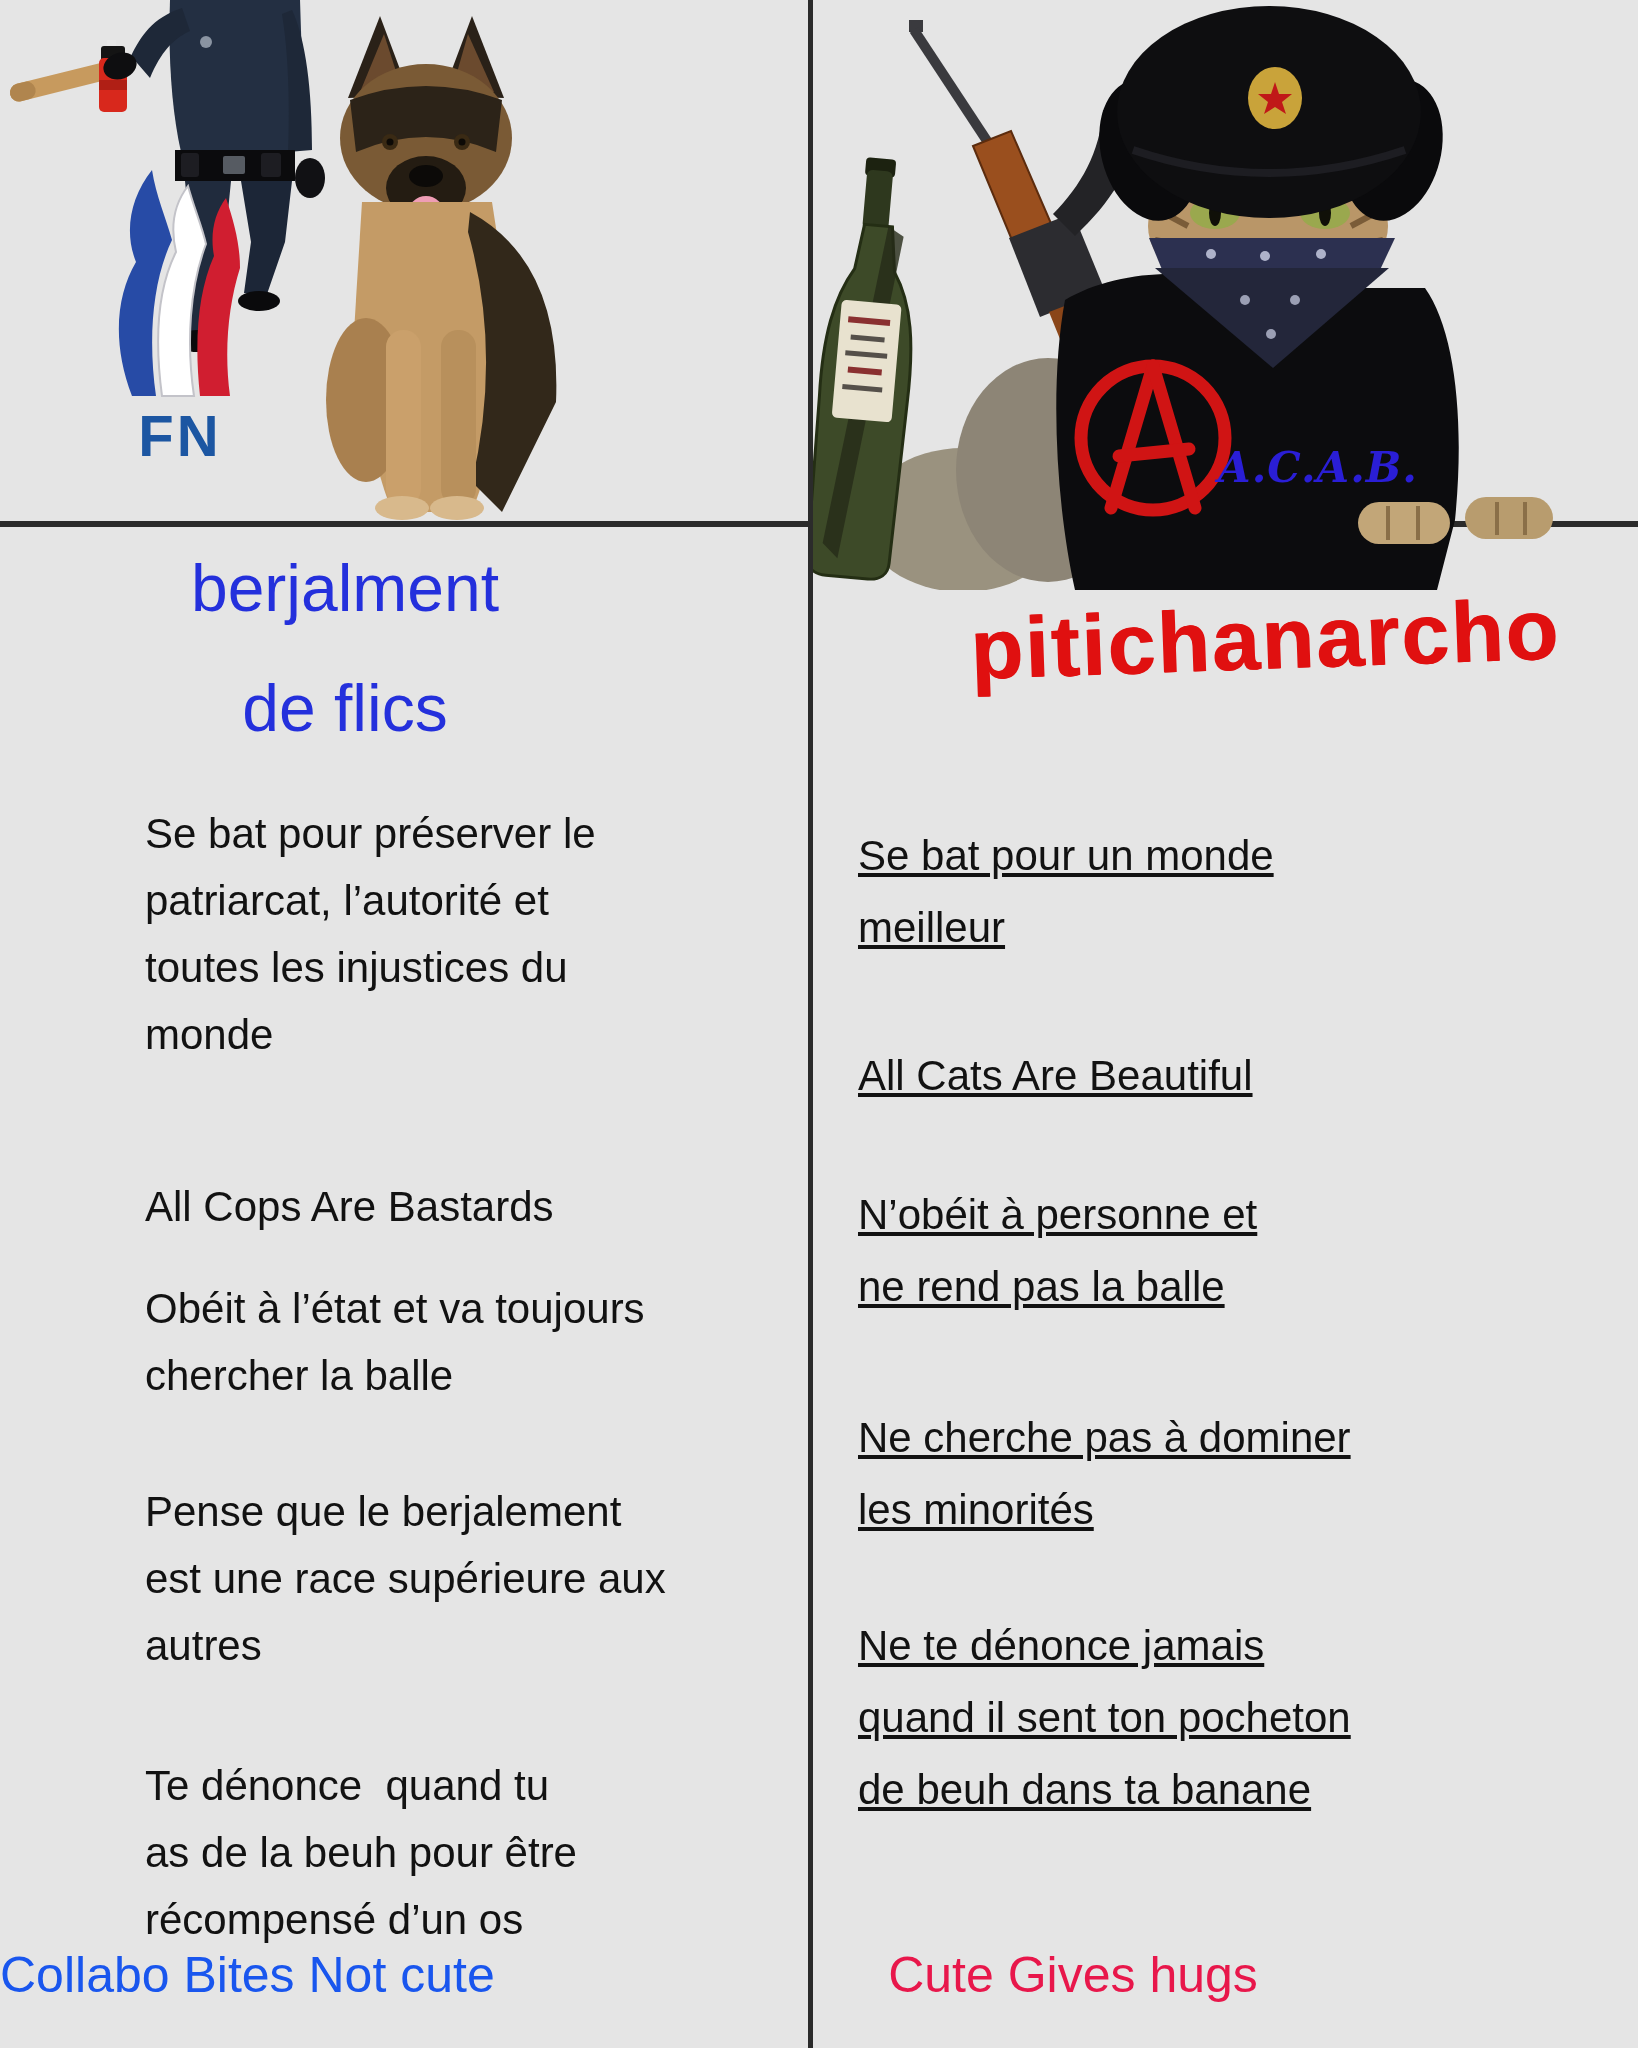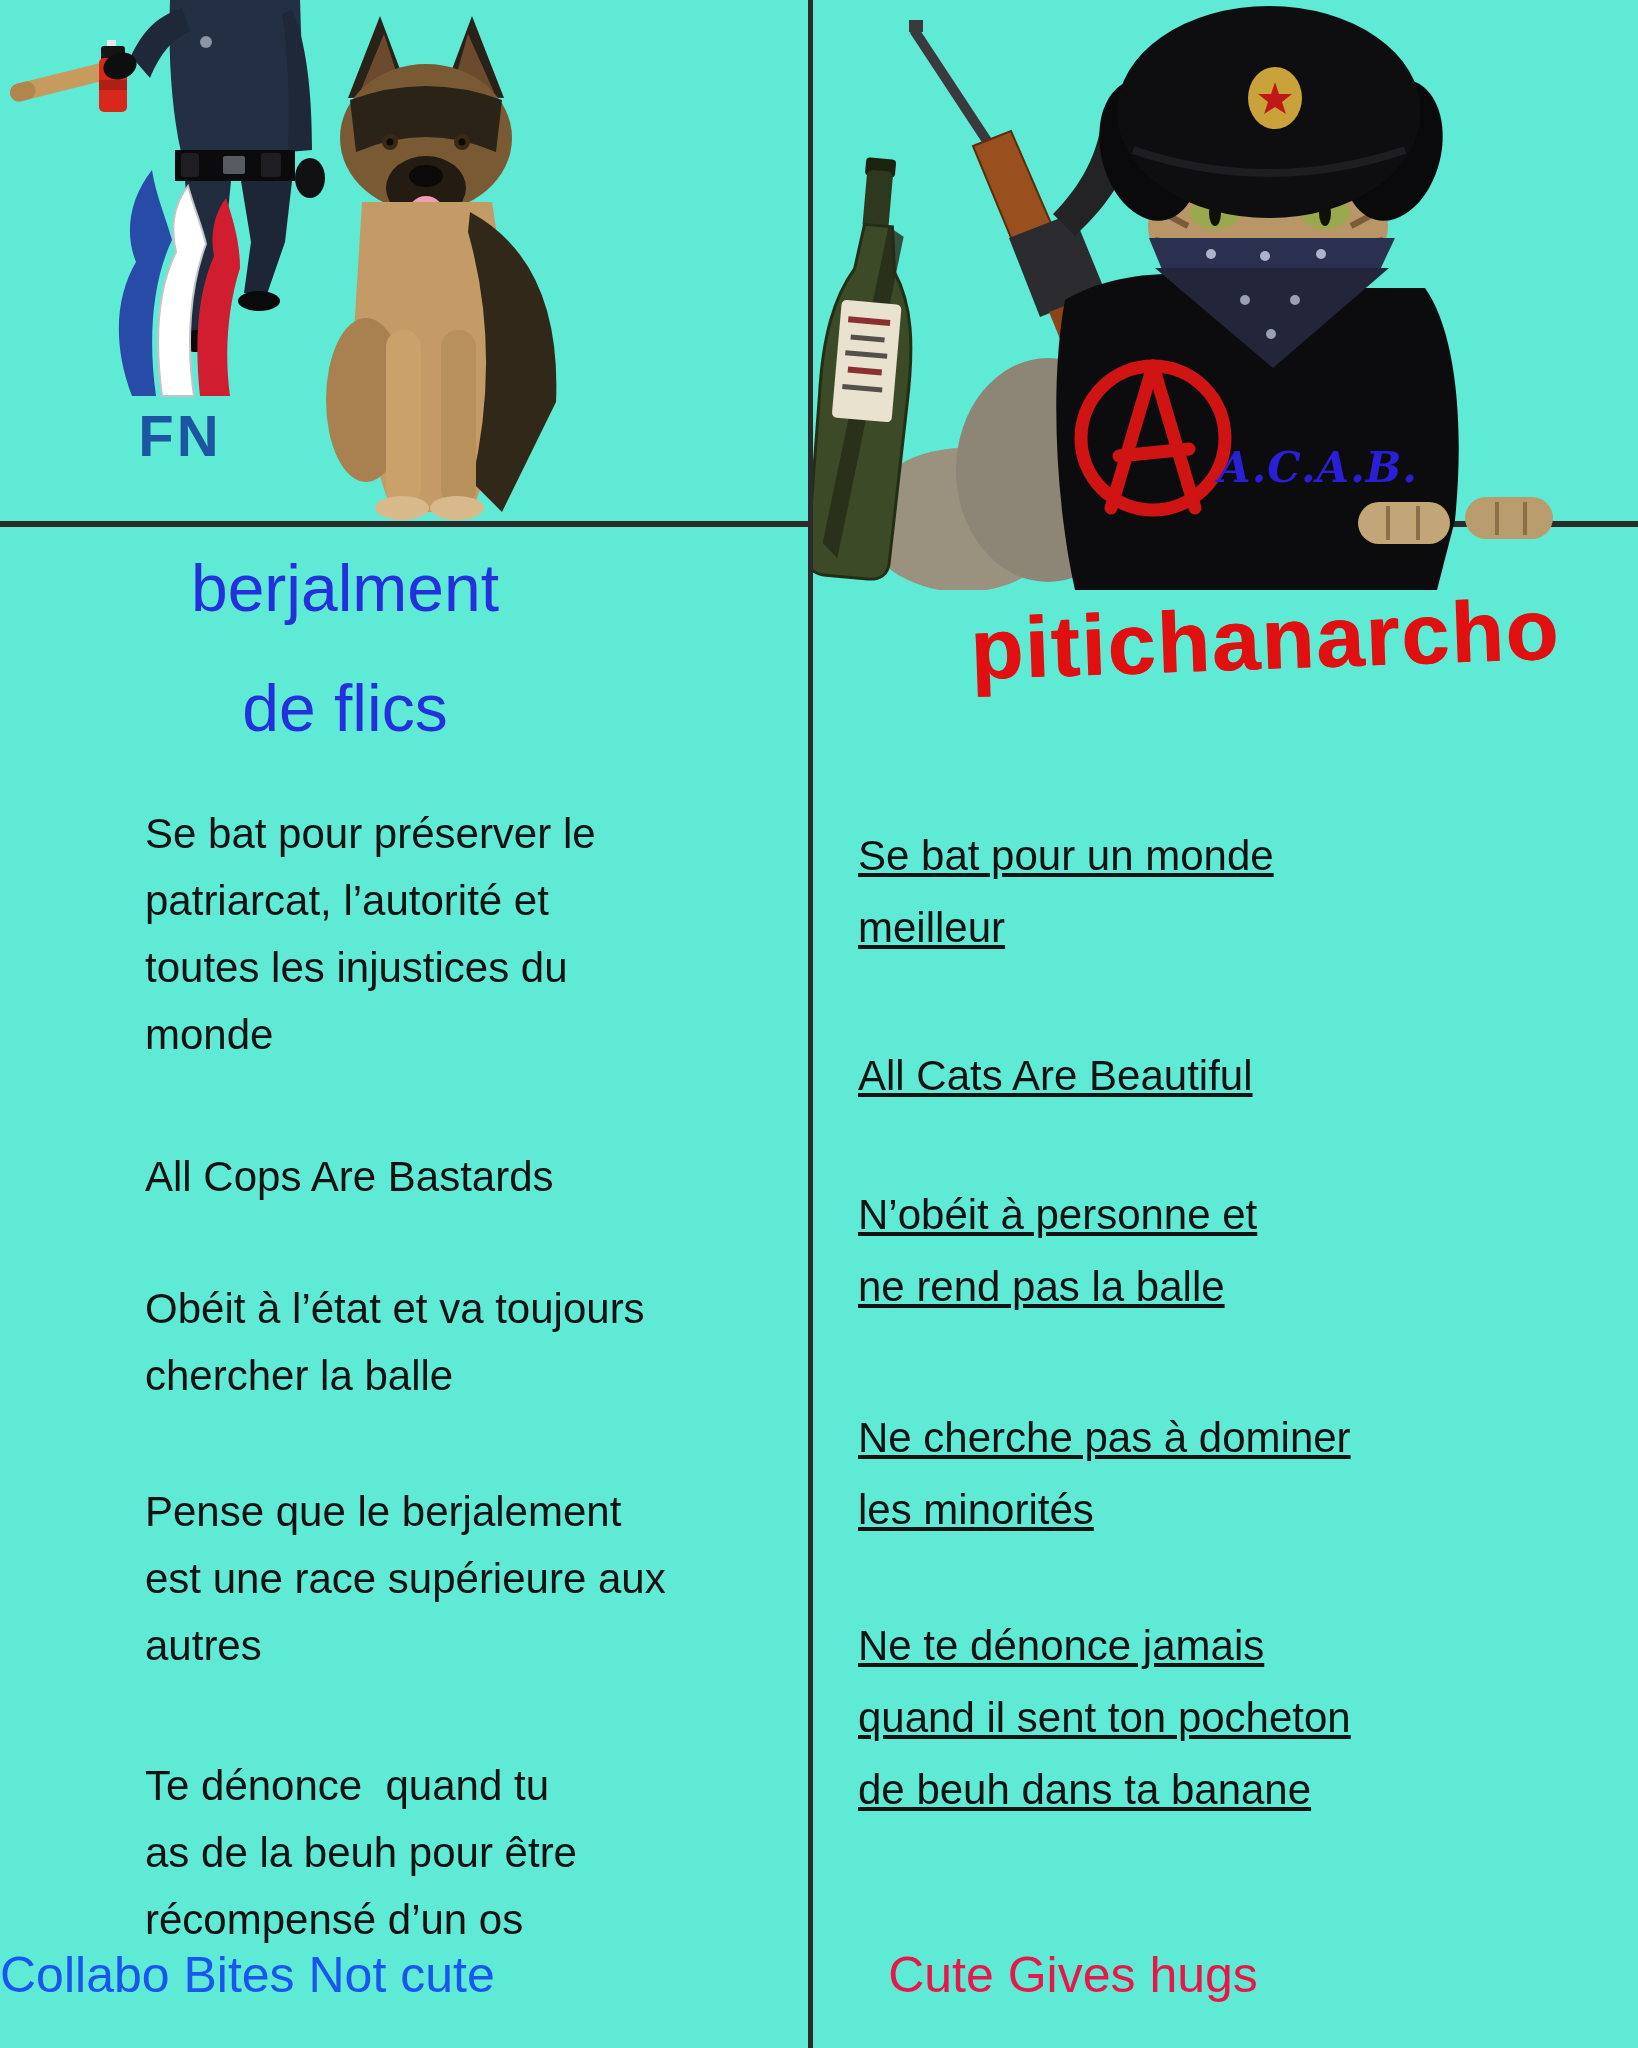--- a/index.html
+++ b/index.html
@@ -1,18 +1,18 @@
 <!DOCTYPE html>
 <html><head>
 <meta charset="utf-8">
 <style>
   html,body{margin:0;padding:0;background:#ffffff;}
   .canvas{
     position:relative;width:1638px;height:2048px;overflow:hidden;
-    background:#5eead4;font-family:"Liberation Sans",sans-serif;
+    background:#e5e5e5;font-family:"Liberation Sans",sans-serif;
   }
   
   .vline{position:absolute;left:808px;top:0;width:5px;height:2048px;background:#2b2b2b;}
   .hline{position:absolute;left:0;top:521px;width:1638px;height:6px;background:#2b2b2b;}
   
   .scene{position:absolute;top:0;}
   .scene.left{left:0;width:812px;height:521px;}
   .scene.right{left:813px;width:825px;height:590px;}
   .scene svg{display:block;}
   
@@ -195,21 +195,21 @@
       </g>
     </svg>
   </div>
 
   <div class="l-title">berjalment
 de flics</div>
   <p class="para" style="top:758px">Se bat pour préserver le
 patriarcat, l’autorité et
 toutes les injustices du
 monde</p>
-  <p class="para" style="top:1101px">All Cops Are Bastards</p>
+  <p class="para" style="top:1131px">All Cops Are Bastards</p>
   <p class="para" style="top:1233px">Obéit à l’état et va toujours
 chercher la balle</p>
   <p class="para" style="top:1436px">Pense que le berjalement
 est une race supérieure aux
 autres</p>
   <p class="para" style="top:1710px">Te dénonce  quand tu
 as de la beuh pour être
 récompensé d’un os</p>
   <div class="l-caption">Collabo Bites Not cute</div>
 

